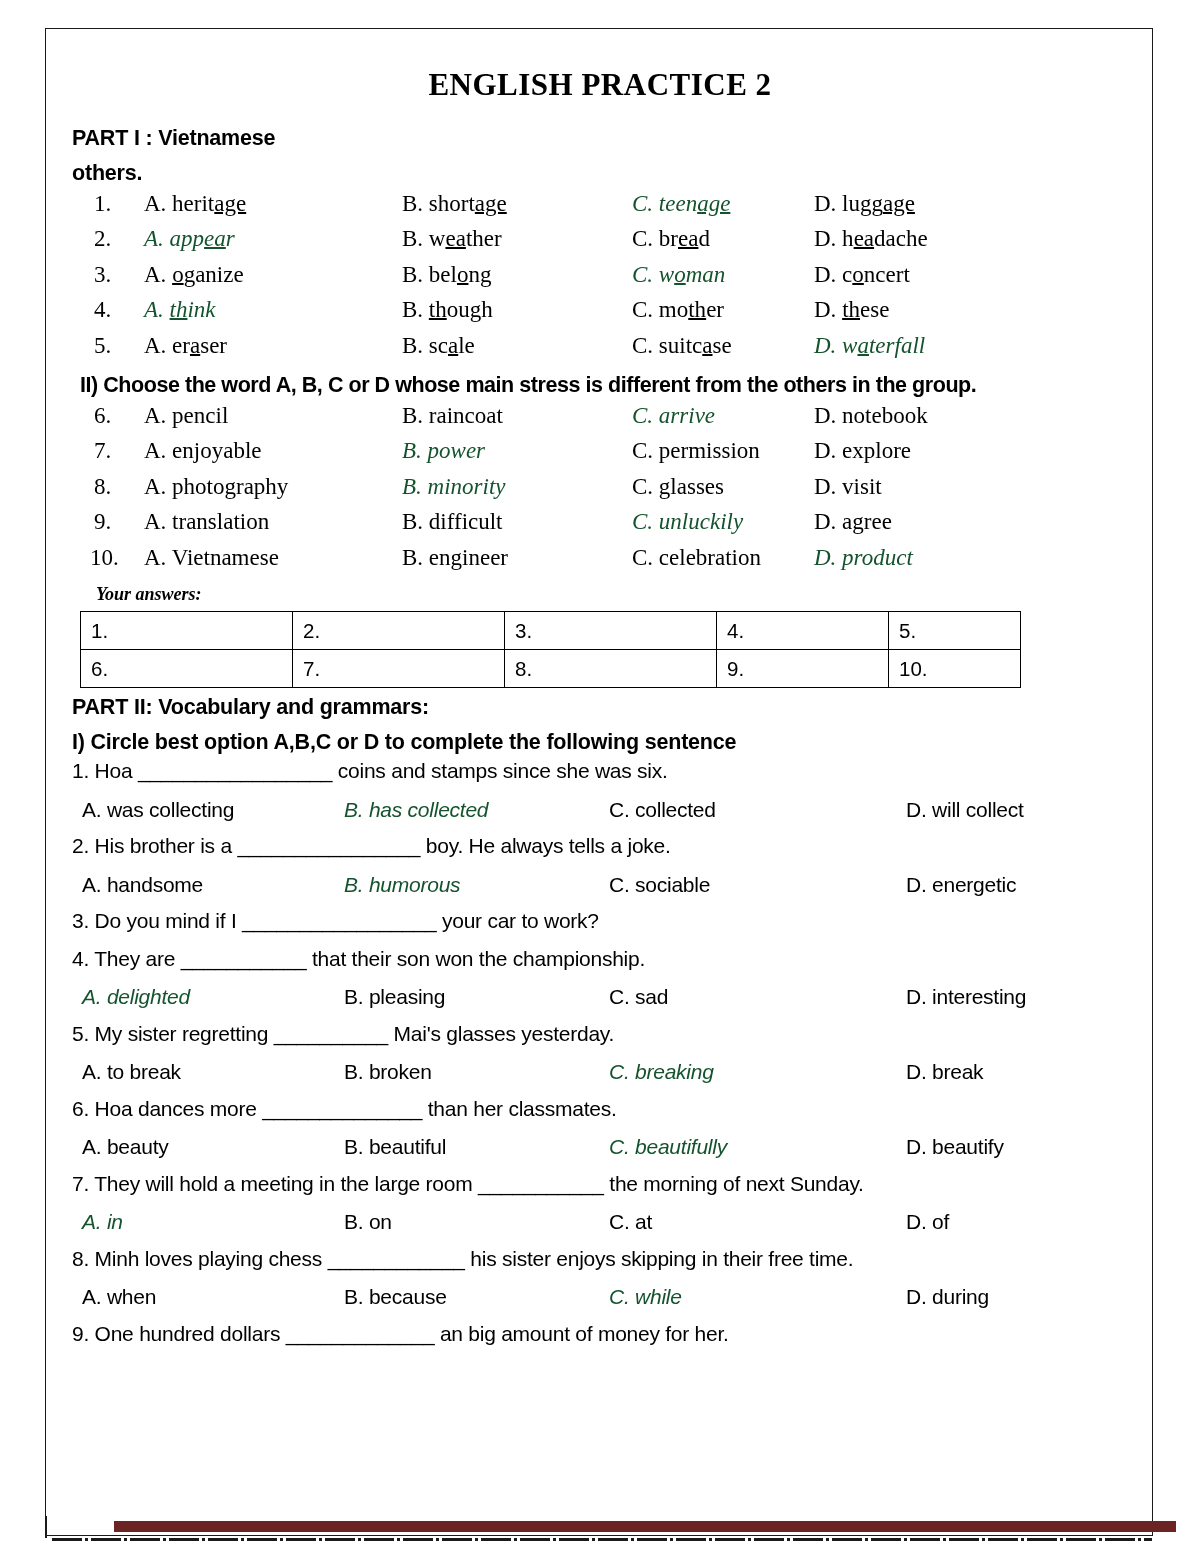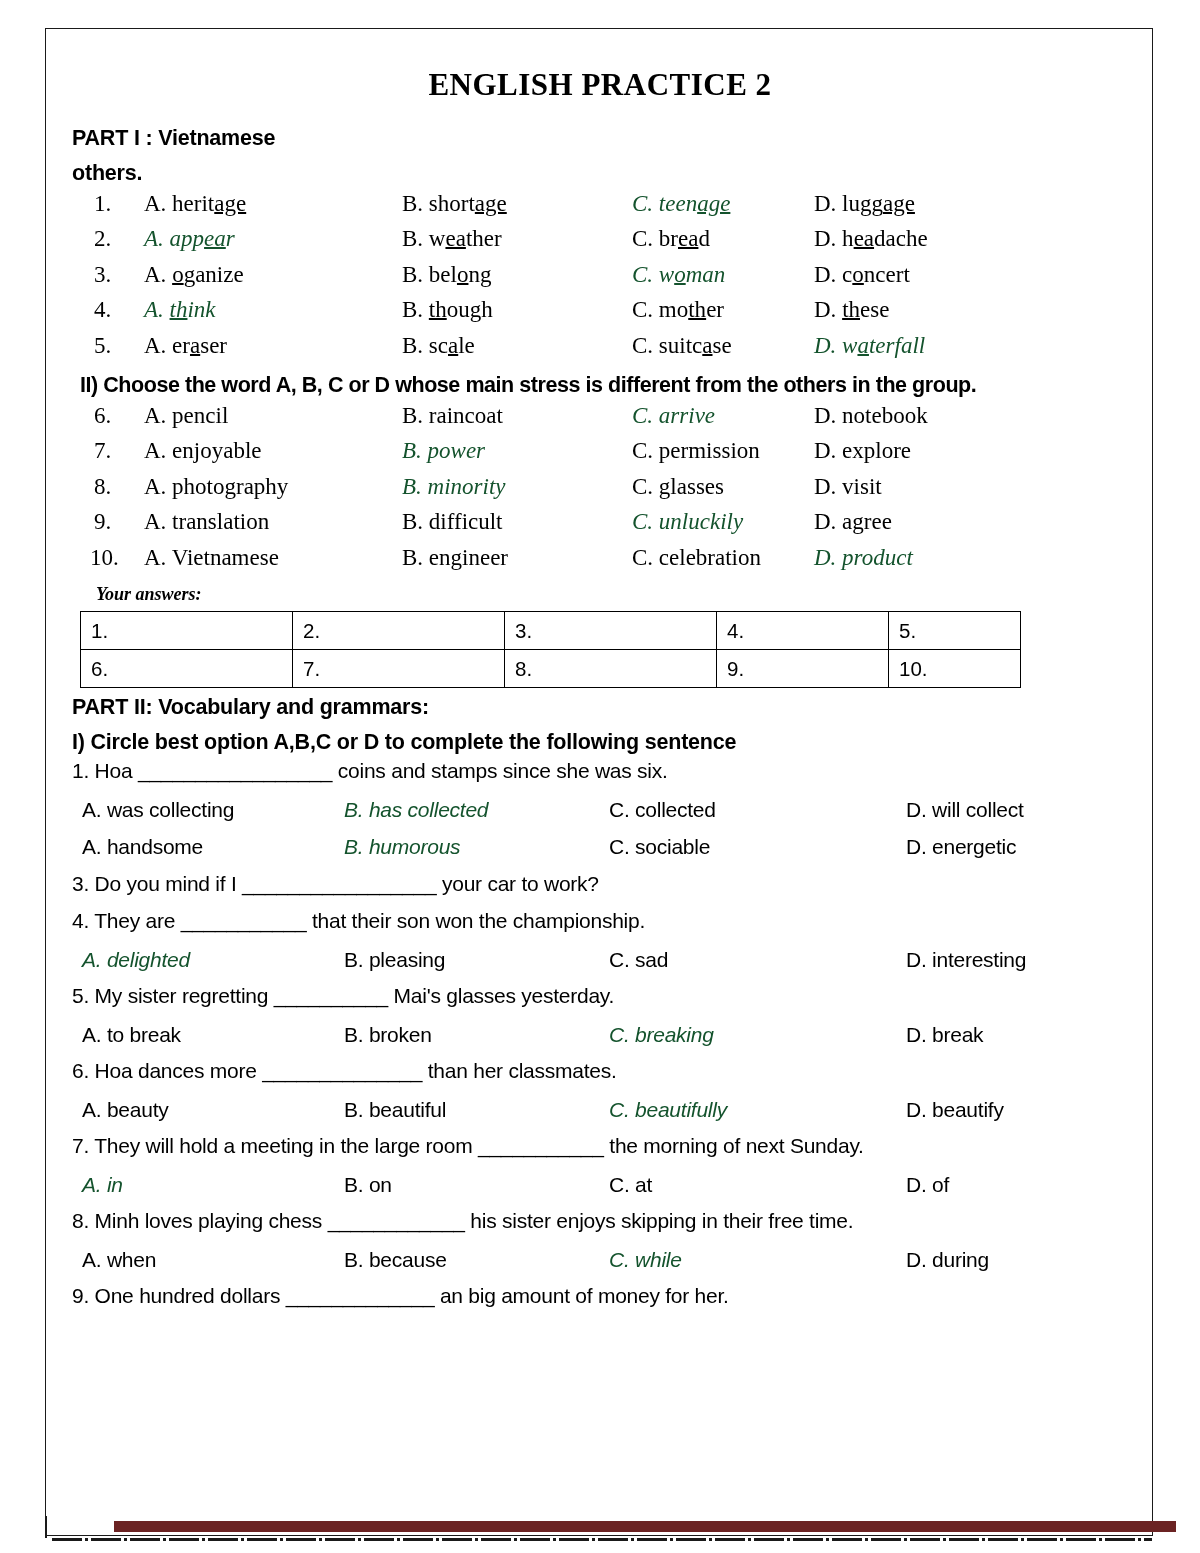--- a/index.html
+++ b/index.html
@@ -299,20 +299,21 @@
     <div class="heading">I) Circle best option A,B,C or D to complete the following sentence</div>
 
     <div class="sans-block" id="p2-list">
         <div class="stem">1. Hoa _________________ coins and stamps since she was six.</div>
         <div class="optrow">
           <span class="o p1">A. was collecting</span>
           <span class="o p2 red">B. has collected</span>
           <span class="o p3">C. collected</span>
           <span class="o p4">D. will collect</span>
         </div>
+        <div class="stem">2. His brother is a ________________ boy. He always tells a joke.</div>
         <div class="optrow">
           <span class="o p1">A. handsome</span>
           <span class="o p2 red">B. humorous</span>
           <span class="o p3">C. sociable</span>
           <span class="o p4">D. energetic</span>
         </div>
         <div class="stem">3. Do you mind if I _________________ your car to work?</div>
         <div class="stem">4. They are ___________ that their son won the championship.</div>
         <div class="optrow">
           <span class="o p1 red">A. delighted</span>

